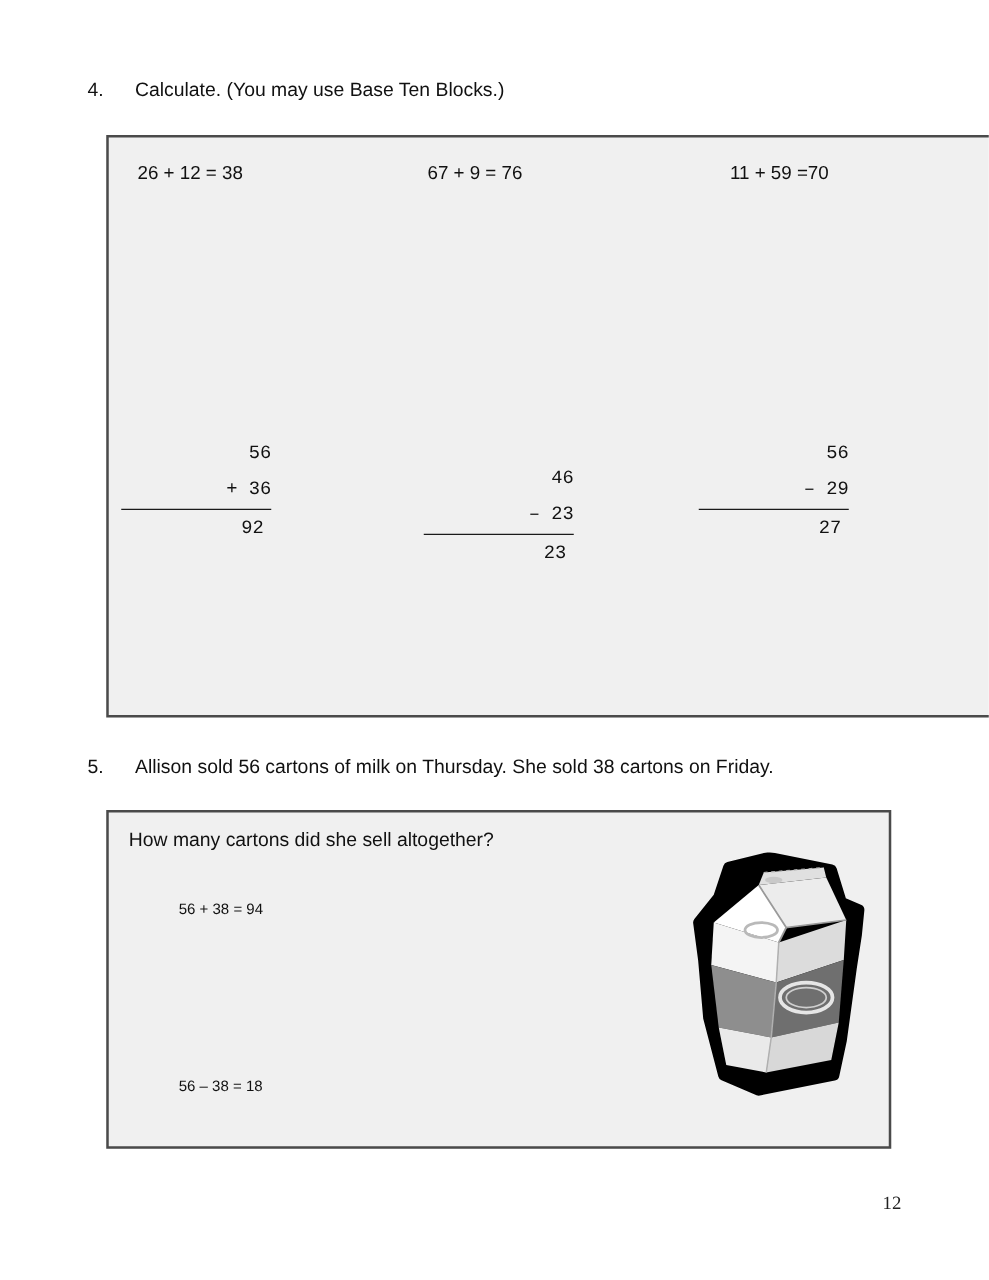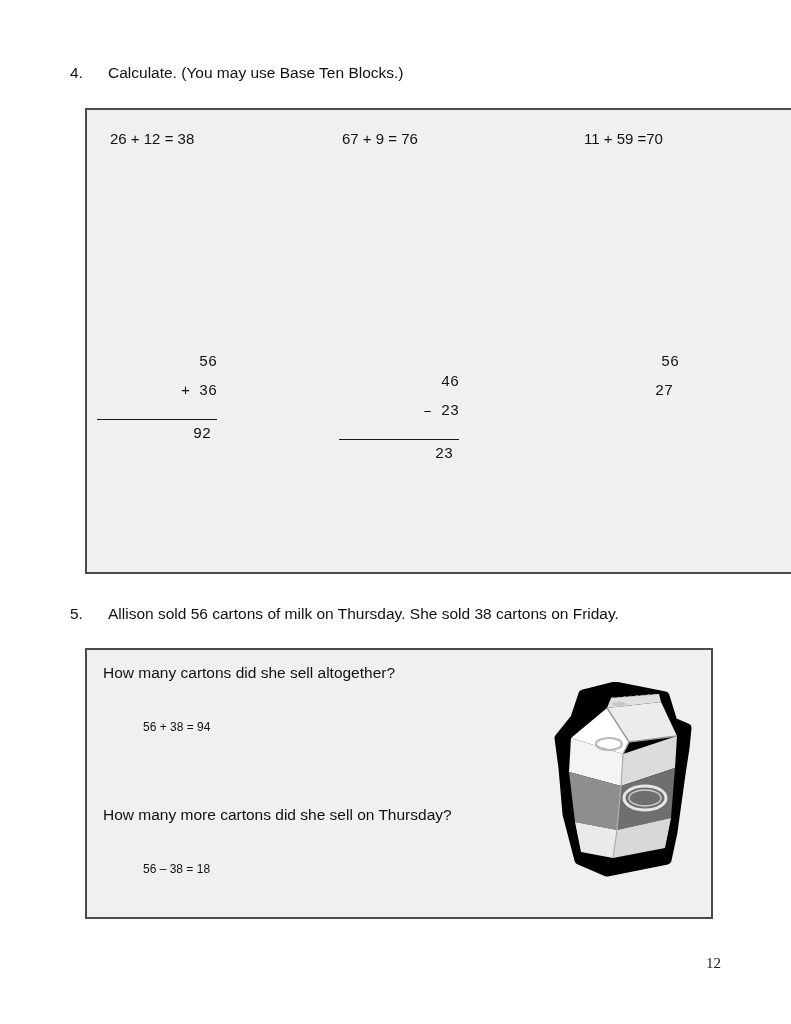--- a/index.html
+++ b/index.html
@@ -102,21 +102,21 @@
 
   .vstack .line1,
   .vstack .line2,
   .vstack .line3 {
     height: 29px;
     line-height: 29px;
     white-space: pre;
   }
   .vstack .line2 {
     border-bottom: 1.6px solid #1a1a1a;
-    padding-bottom: 13px;
+    padding-bottom: 1px;
   }
   .vstack .line3 {
     padding-right: 6px;
   }
 
   
   .wp-question {
     position: absolute;
     left: 16px;
     font-size: 15.5px;
@@ -186,37 +186,37 @@
       </div>
 
       <div class="vstack c1">
         <div class="line1">46</div>
         <div class="line2">– 23</div>
         <div class="line3">23</div>
       </div>
 
       <div class="vstack c2">
         <div class="line1">56</div>
+        <div class="line2">– 29</div>
         <div class="line3">27</div>
       </div>
 
     </div>
   </div>
 
   <div class="q-heading" id="q5-heading">
     <span class="q-num">5.</span>
     <span class="q-text">Allison sold 56 cartons of milk on Thursday. She sold 38 cartons on Friday.</span>
   </div>
 
   <div class="answer-box" id="box-q5">
 
     <div class="wp-question" id="wp-q1">How many cartons did she sell altogether?</div>
     <div class="wp-answer" id="wp-a1">56 + 38 = 94</div>
 
-    <div class="wp-question" id="wp-q2">How many more cartons did she sell on Thursday?</div>
     <div class="wp-answer" id="wp-a2">56 – 38 = 18</div>
 
     <div id="milk-carton">
       <svg viewBox="0 0 160 195" xmlns="http://www.w3.org/2000/svg">
 
         <path d="M66 4 L116 14 L124 40 L138 46 L136 66 L132 92 L124 150 L118 178 L58 190 L30 178 L18 132 L14 86 L10 56 L26 36 L34 12 Z" fill="#000000" stroke="#000000" stroke-width="9" stroke-linejoin="round"></path>
 
         <path d="M22 56 L74 72 L72 104 L20 90 Z" fill="#f4f4f4"></path>
 
         <path d="M20 90 L72 104 L68 148 L26 140 Z" fill="#8e8e8e"></path>

